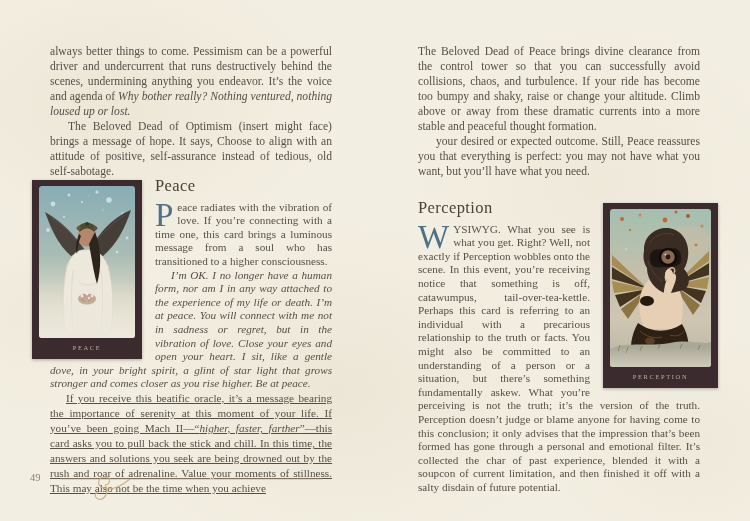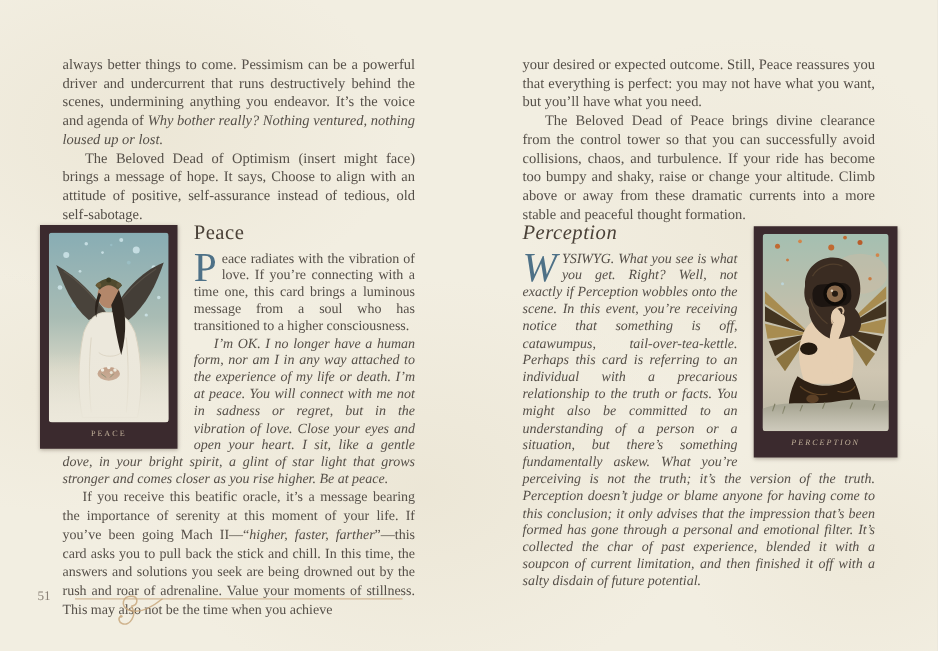--- a/index.html
+++ b/index.html
@@ -26,21 +26,21 @@
   .intro { padding-top:44px; font-size:11.6px; line-height:15px; }
   .intro p + p { text-indent:18px; }
   .it { font-style:italic; }
 
   .section { font-size:11.2px; line-height:13.6px; }
   .section h2 {
     margin:0 0 8px 0; font-weight:normal; font-size:16.5px; letter-spacing:.4px;
     color:#4a4138; text-align:left;
   }
   .section p.indent { text-indent:16px; }
-  .section p.fin    { line-height:15px; }
+  .section p.fin    { line-height:15px;text-decoration:underline; }
 
   .dropcap {
     float:left; font-size:33px; line-height:26px; padding:1px 4px 0 0;
     color:#4e7187; font-weight:normal;
   }
 
   
   .card {
     background:#3b2a2e; padding:6px 7px 0 7px; box-shadow:0 1px 3px rgba(60,45,35,.35);
   }
@@ -144,39 +144,39 @@
         </div>
 
         <h2>Peace</h2>
         <p><span class="dropcap">P</span><span>eace radiates with the vibration of love. If you’re connecting with a time one, this card brings a luminous message from a soul who has transitioned to a higher consciousness.</span></p>
         <p class="it indent">I’m OK. I no longer have a human form, nor am I in any way attached to the experience of my life or death. I’m at peace. You will connect with me not in sadness or regret, but in the vibration of love. Close your eyes and open your heart. I sit, like a gentle dove, in your bright spirit, a glint of star light that grows stronger and comes closer as you rise higher. Be at peace.</p>
         <p class="indent fin"><span>If you receive this beatific oracle, it’s a message bearing the importance of serenity at this moment of your life. If you’ve been going Mach II—“</span><span class="it">higher, faster, farther</span><span>”—this card asks you to pull back the stick and chill. In this time, the answers and solutions you seek are being drowned out by the rush and roar of adrenaline. Value your moments of stillness. This may also not be the time when you achieve</span></p>
       </div>
     </div>
 
     <div class="footer">
-      <span class="pageno">51</span>
+      <span class="pageno">49</span>
       <span class="rule-wrap">
         <svg width="266" height="30" viewBox="0 0 266 30">
           <path d="M2,4 H264" stroke="#c9a87e" stroke-width="1" opacity="0.75" fill="none"></path>
           <path d="M72,4 C62,12 52,16 45,13 C38,10 40,2 47,2 C53,2 53,9 47,10 M47,10 C52,17 46,26 40,24 C37,23 36,19 39,18" stroke="#c9a87e" stroke-width="1.2" fill="none" opacity="0.85"></path>
           <circle cx="39" cy="18" r="1.1" fill="#c9a87e" opacity="0.85"></circle>
         </svg>
       </span>
     </div>
   </div>
 
   <div class="page page-right">
     <div class="page-inner">
       <div class="intro">
+        <p>The Beloved Dead of Peace brings divine clearance from the control tower so that you can successfully avoid collisions, chaos, and turbulence. If your ride has become too bumpy and shaky, raise or change your altitude. Climb above or away from these dramatic currents into a more stable and peaceful thought formation.</p>
         <p>your desired or expected outcome. Still, Peace reassures you that everything is perfect: you may not have what you want, but you’ll have what you need.</p>
-        <p>The Beloved Dead of Peace brings divine clearance from the control tower so that you can successfully avoid collisions, chaos, and turbulence. If your ride has become too bumpy and shaky, raise or change your altitude. Climb above or away from these dramatic currents into a more stable and peaceful thought formation.</p>
-      </div>
-
-      <div class="section" style="font-style:italic;">
+      </div>
+
+      <div class="section" style="margin-top:22px;">
 
         <div class="card card-right">
           <span class="card-photo">
             <svg width="101" height="158" viewBox="0 0 101 158">
               <defs>
                 <linearGradient id="skyQ" x1="0" y1="0" x2="0" y2="1">
                   <stop offset="0" stop-color="#a4bfb1"></stop>
                   <stop offset="0.4" stop-color="#c3bfab"></stop>
                   <stop offset="0.7" stop-color="#cfc6b2"></stop>
                   <stop offset="1" stop-color="#b7b3a0"></stop>

